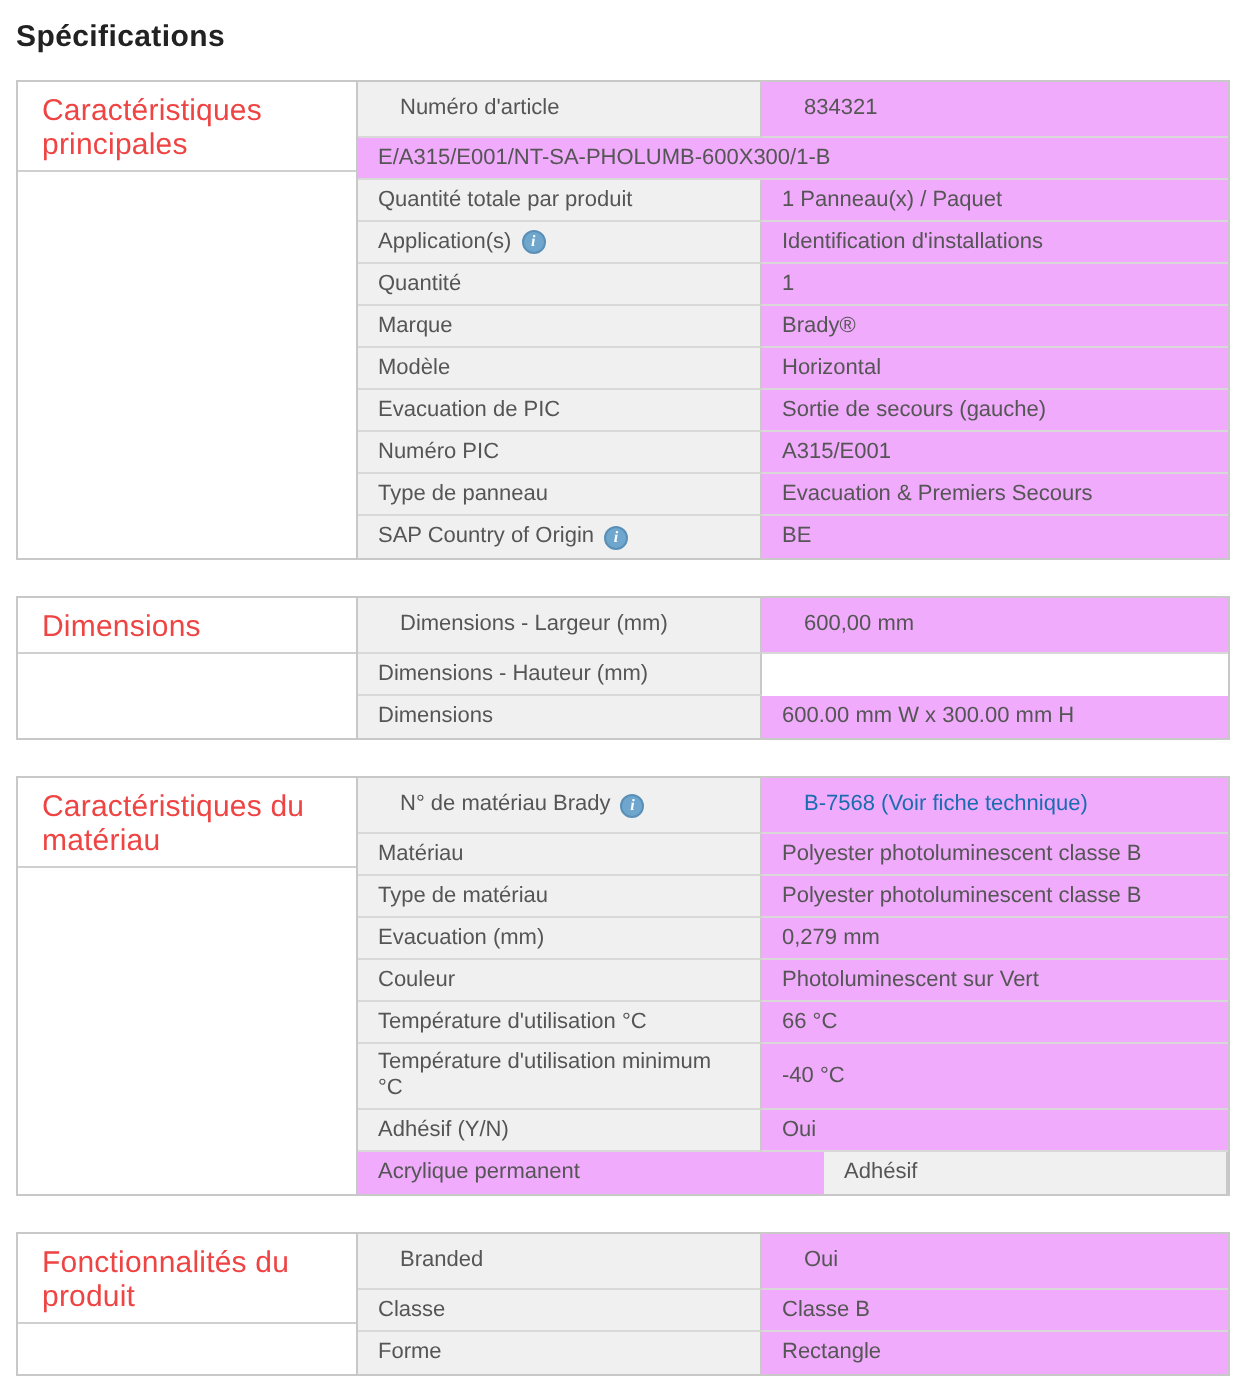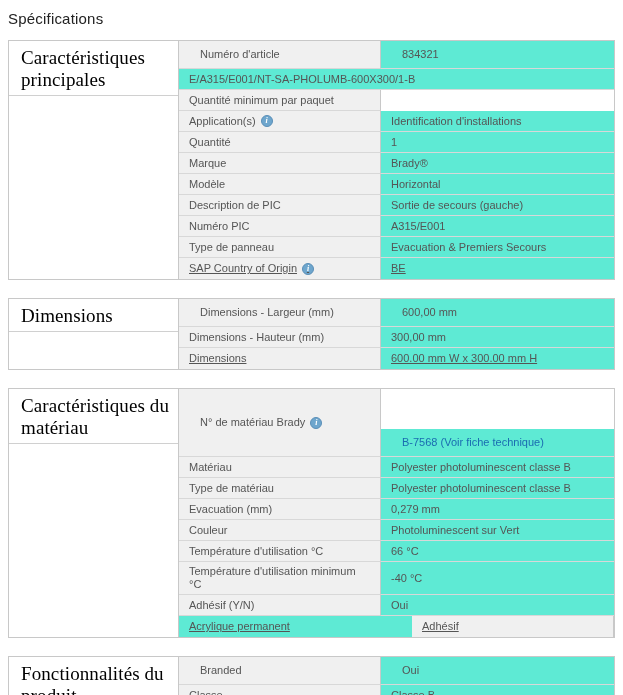--- a/index.html
+++ b/index.html
@@ -8,21 +8,21 @@
     font-family: "Liberation Sans", "DejaVu Sans", sans-serif;
     color: #4d4d4d;
   }
   .page {
     width: 623px;
     min-height: 695px;
     padding: 8px;
   }
   .page-title {
     font-size: 15px;
-    font-weight: 400;
+    font-weight: 700;
     color: #222222;
     margin: 2px 0 13px 0;
     letter-spacing: 0.2px;
   }
   .spec-table {
     width: 607px;
     border: 1px solid #c8c8c8;
     margin-bottom: 18px;
     display: flex;
     background: #ffffff;
@@ -34,61 +34,59 @@
     background: #ffffff;
   }
   .section-title-box {
     min-height: 28px;
     border-bottom: 1px solid #d0d0d0;
     padding: 6px 6px 4px 12px;
     display: flex;
     align-items: center;
   }
   .section-title {
-    font-size: 19px;
-    color: #000000;
+    font-size: 15px;
+    color: #ef4444;
     letter-spacing: 0.1px;
-    font-family: Liberation Serif, serif;
   }
   .rows {
     flex: 1 1 auto;
     display: flex;
     flex-direction: column;
   }
   .row {
     display: flex;
     flex: 0 0 auto;
   }
   .cell {
     min-height: 21px;
     padding: 3px 10px;
     display: flex;
     align-items: center;
     border-bottom: 1px solid #d8d8d8;
     font-size: 11px;
     line-height: 13px;
   }
   .row:first-child .cell { min-height: 28px; padding-left: 21px; }
-  .row:last-child .cell { border-bottom: none; text-decoration: underline; }
+  .row:last-child .cell { border-bottom: none; }
   .cell-label {
     width: 202px;
     flex: 0 0 202px;
     background: #f0f0f0;
     border-right: 1px solid #c8c8c8;
     color: #555555;
   }
   .cell-value {
     flex: 1 1 auto;
-    background: #5eead4;
+    background: #f0abfc;
     color: #555555;
   }
   .cell-value.link {
     color: #1a6cb1;
     cursor: pointer;
-    margin-top: 40px;
   }
   .info-icon {
     display: inline-block;
     width: 12px;
     height: 12px;
     flex: 0 0 12px;
     margin-left: 5px;
     border-radius: 50%;
     background: #6ea6cd;
     border: 1px solid #5astron;
@@ -123,23 +121,24 @@
     </div>
     <div class="cell cell-value">834321</div>
   </div>
 
   <div class="row">
     <div class="cell cell-value">E/A315/E001/NT-SA-PHOLUMB-600X300/1-B</div>
   </div>
 
   <div class="row">
     <div class="cell cell-label">
-      <span>Quantité minimum par paquet</span>
-
-    </div>
+      <span>Quantité totale par produit</span>
+
+    </div>
+    <div class="cell cell-value">1 Panneau(x) / Paquet</div>
   </div>
 
   <div class="row">
     <div class="cell cell-label">
       <span>Application(s)</span>
       <span class="info-icon">i</span>
     </div>
     <div class="cell cell-value">Identification d'installations</div>
   </div>
 
@@ -162,21 +161,21 @@
   <div class="row">
     <div class="cell cell-label">
       <span>Modèle</span>
 
     </div>
     <div class="cell cell-value">Horizontal</div>
   </div>
 
   <div class="row">
     <div class="cell cell-label">
-      <span>Description de PIC</span>
+      <span>Evacuation de PIC</span>
 
     </div>
     <div class="cell cell-value">Sortie de secours (gauche)</div>
   </div>
 
   <div class="row">
     <div class="cell cell-label">
       <span>Numéro PIC</span>
 
     </div>
@@ -214,21 +213,20 @@
 
     </div>
     <div class="cell cell-value">600,00 mm</div>
   </div>
 
   <div class="row">
     <div class="cell cell-label">
       <span>Dimensions - Hauteur (mm)</span>
 
     </div>
-    <div class="cell cell-value">300,00 mm</div>
   </div>
 
   <div class="row">
     <div class="cell cell-label">
       <span>Dimensions</span>
 
     </div>
     <div class="cell cell-value">600.00 mm W x 300.00 mm H</div>
   </div>
 </div>

